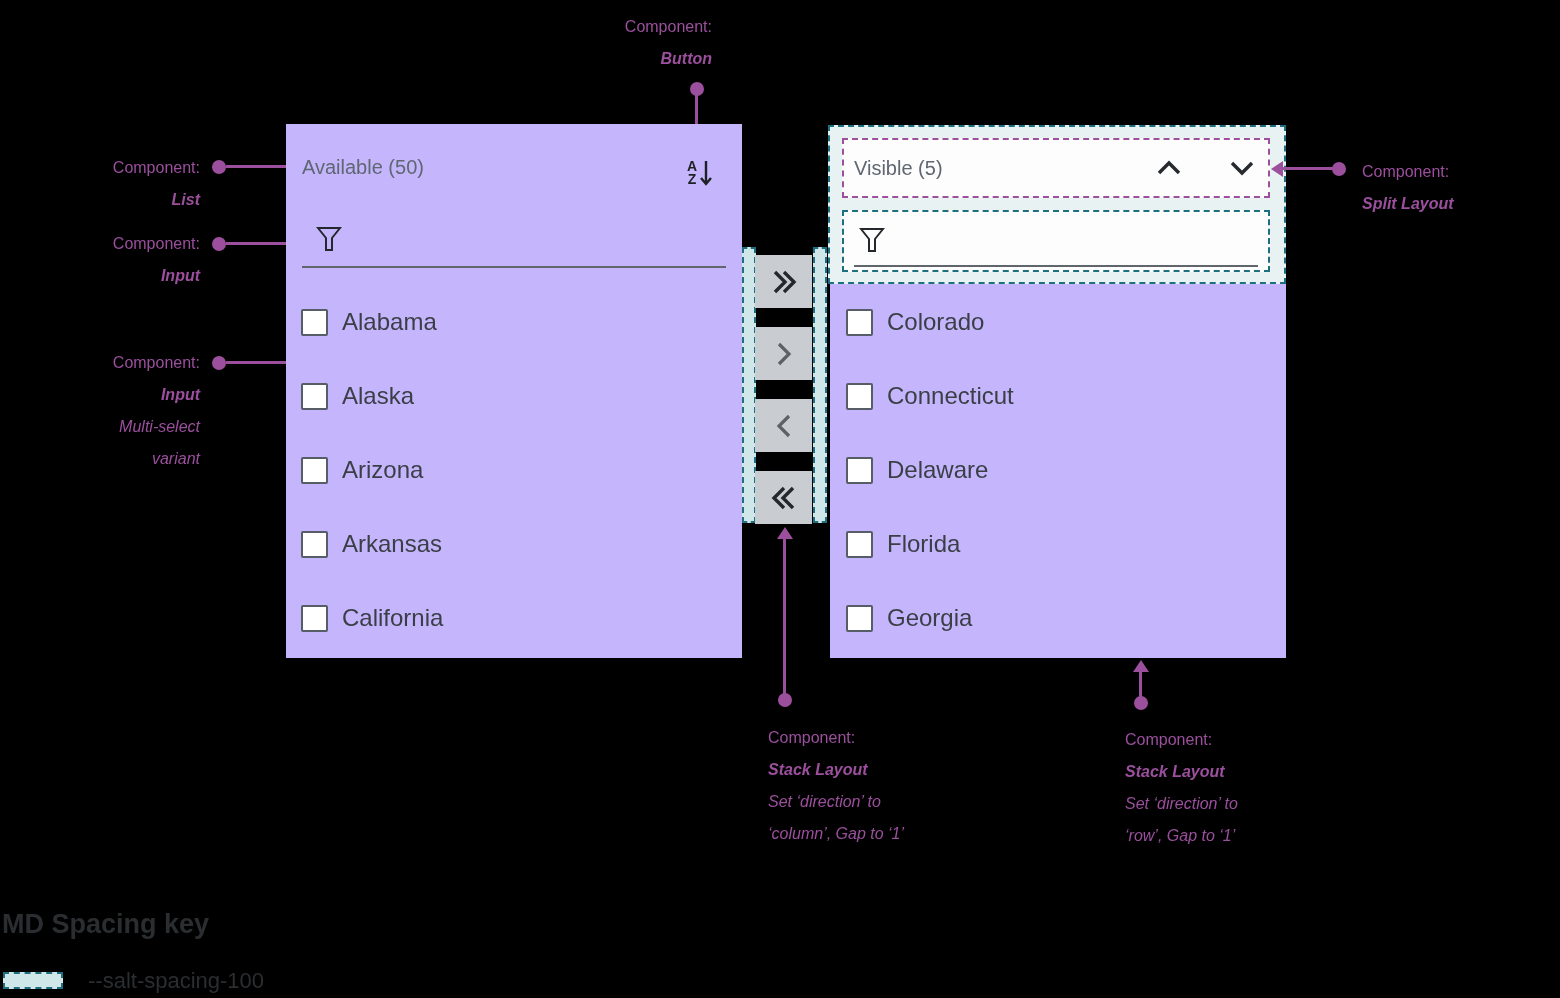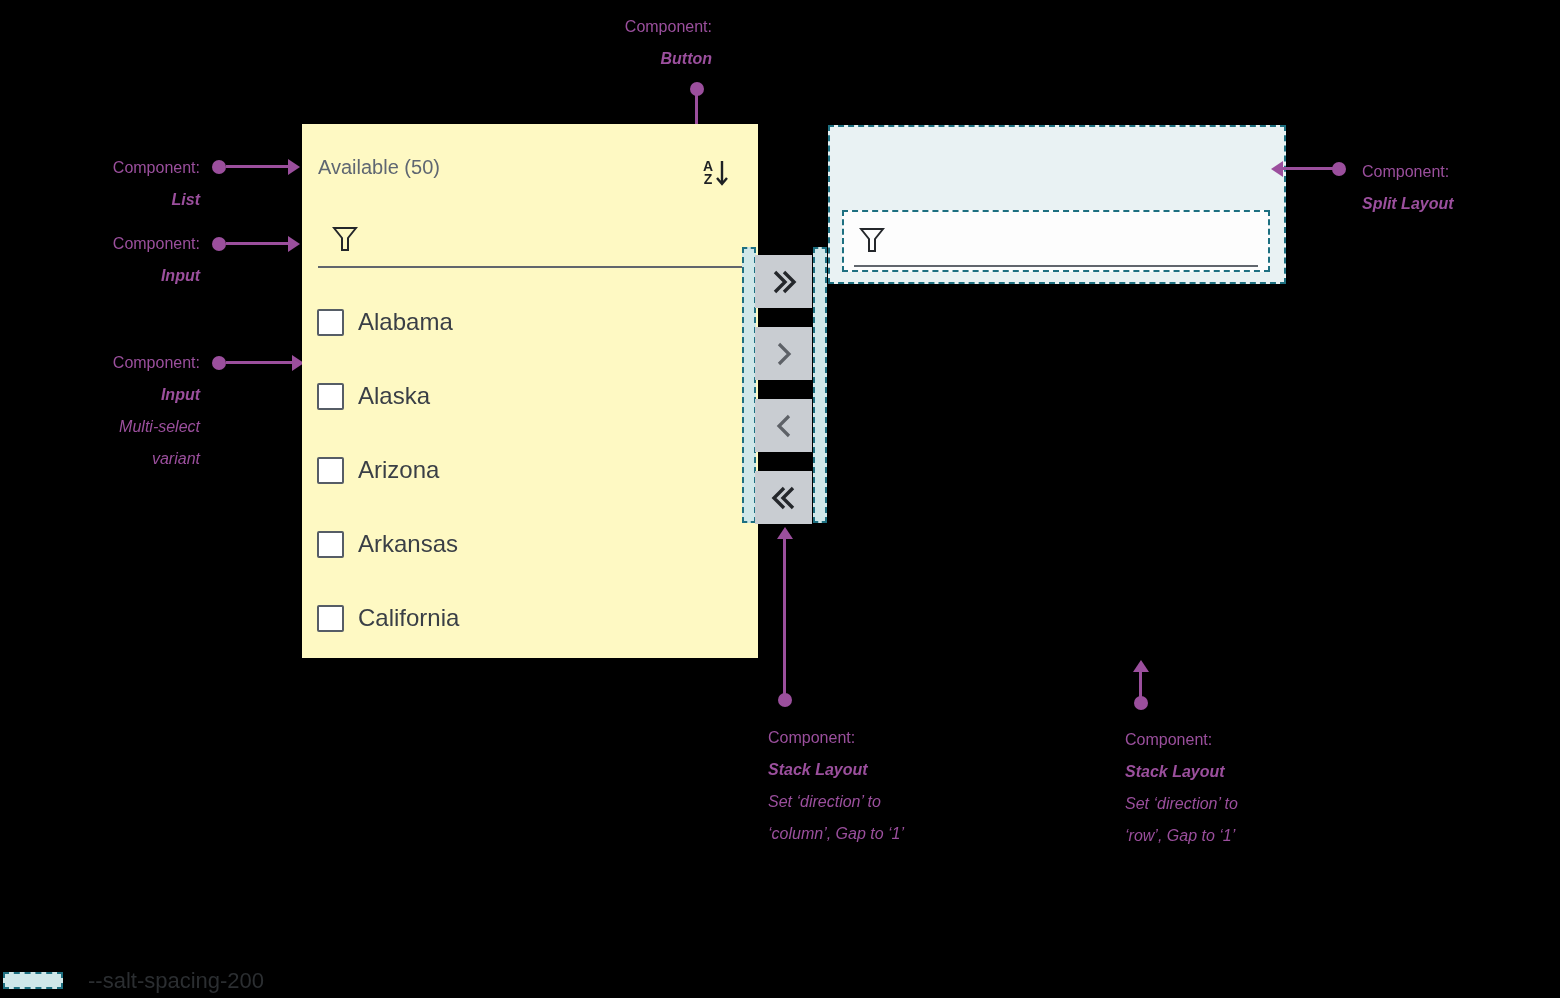--- a/index.html
+++ b/index.html
@@ -18,21 +18,21 @@
   .head-right{position:absolute;width:0;height:0;border-top:8px solid transparent;
               border-bottom:8px solid transparent;border-left:12px solid #9b4f9d;}
   .head-left{position:absolute;width:0;height:0;border-top:8px solid transparent;
              border-bottom:8px solid transparent;border-right:12px solid #9b4f9d;}
   .head-down{position:absolute;width:0;height:0;border-left:8px solid transparent;
              border-right:8px solid transparent;border-top:12px solid #9b4f9d;}
   .head-up{position:absolute;width:0;height:0;border-left:8px solid transparent;
            border-right:8px solid transparent;border-bottom:12px solid #9b4f9d;}
 
   
-  .panel{position:absolute;background:#fef9c3;margin-left:16px;}
+  .panel{position:absolute;background:#c4b5fd;}
   .panel-title{position:absolute;color:#5f6772;font-size:20px;white-space:nowrap;}
   .input-row{position:absolute;border-bottom:2px solid #61666d;cursor:text;}
   .funnel{position:absolute;}
   .list-item{position:absolute;display:flex;align-items:center;height:28px;cursor:pointer;}
   .checkbox{display:inline-block;width:27px;height:27px;border:2px solid #565d66;
             border-radius:2px;background:#fff;box-sizing:border-box;flex:0 0 auto;}
   .item-label{margin-left:14px;color:#3a3f46;font-size:24px;white-space:nowrap;}
 
   .iconbtn{position:absolute;background:transparent;border:none;padding:0;margin:0;
            display:flex;align-items:center;justify-content:center;cursor:pointer;}
@@ -152,23 +152,58 @@
     <svg width="26" height="28" viewBox="0 0 26 28">
       <path d="M18 4 L8 14 L18 24" fill="none" stroke="#5d6167" stroke-width="3.2"></path>
     </svg>
   </button>
   <button class="xfer-btn" style="top:471px;">
     <svg width="30" height="28" viewBox="0 0 30 28">
       <path d="M24 4 L14 14 L24 24 M15 4 L5 14 L15 24" fill="none" stroke="#24272b" stroke-width="3.4"></path>
     </svg>
   </button>
 
+  <div class="panel" style="left:830px;top:125px;width:456px;height:533px;">
+    <div class="list-item" style="left:16px;top:183px;">
+      <span class="checkbox"></span>
+      <span class="item-label">Colorado</span>
+    </div>
+    <div class="list-item" style="left:16px;top:257px;">
+      <span class="checkbox"></span>
+      <span class="item-label">Connecticut</span>
+    </div>
+    <div class="list-item" style="left:16px;top:331px;">
+      <span class="checkbox"></span>
+      <span class="item-label">Delaware</span>
+    </div>
+    <div class="list-item" style="left:16px;top:405px;">
+      <span class="checkbox"></span>
+      <span class="item-label">Florida</span>
+    </div>
+    <div class="list-item" style="left:16px;top:479px;">
+      <span class="checkbox"></span>
+      <span class="item-label">Georgia</span>
+    </div>
+  </div>
 
   <div class="outer-teal" style="left:828px;top:125px;width:458px;height:159px;"></div>
 
+  <div class="purple-rect" style="left:842px;top:138px;width:428px;height:60px;">
+    <div class="panel-title" style="left:10px;top:17px;">Visible (5)</div>
+    <button class="iconbtn" style="left:306px;top:10px;width:38px;height:36px;">
+      <svg width="26" height="16" viewBox="0 0 26 16">
+        <path d="M3 13 L13 3 L23 13" fill="none" stroke="#26292d" stroke-width="3.4"></path>
+      </svg>
+    </button>
+    <button class="iconbtn" style="left:379px;top:10px;width:38px;height:36px;">
+      <svg width="26" height="16" viewBox="0 0 26 16">
+        <path d="M3 3 L13 13 L23 3" fill="none" stroke="#26292d" stroke-width="3.4"></path>
+      </svg>
+    </button>
+  </div>
 
   <div class="inner-teal" style="left:842px;top:210px;width:428px;height:62px;">
     <svg class="funnel" style="left:15px;top:15px;" width="26" height="28" viewBox="0 0 26 28">
       <path d="M2 2 H24 L16 12 V24 H10 V12 Z" fill="none" stroke="#24272b" stroke-width="2" stroke-linejoin="miter"></path>
     </svg>
     <div class="abs" style="left:10px;right:10px;bottom:3px;height:2px;background:#61666d;"></div>
   </div>
 
   <div class="head-left" style="left:1271px;top:161px;"></div>
   <div class="stem-h" style="left:1281px;top:167px;width:58px;"></div>
@@ -191,16 +226,17 @@
   <div class="head-up" style="left:1133px;top:660px;"></div>
   <div class="stem-v" style="left:1139px;top:670px;height:32px;"></div>
   <div class="dot" style="left:1134px;top:696px;"></div>
   <div class="ann" style="top:724px;left:1125px;">
     <div>Component:</div>
     <div class="name">Stack Layout</div>
     <div class="note">Set ‘direction’ to</div>
     <div class="note">‘row’, Gap to ‘1’</div>
   </div>
 
+  <div class="key-head" style="left:2px;top:907px;">MD Spacing key</div>
   <div class="key-swatch" style="left:3px;top:972px;"></div>
-  <div class="key-label" style="left:88px;top:967px;">--salt-spacing-200</div>
+  <div class="key-label" style="left:88px;top:967px;">--salt-spacing-100</div>
 
 </div>
 
 </body></html>

